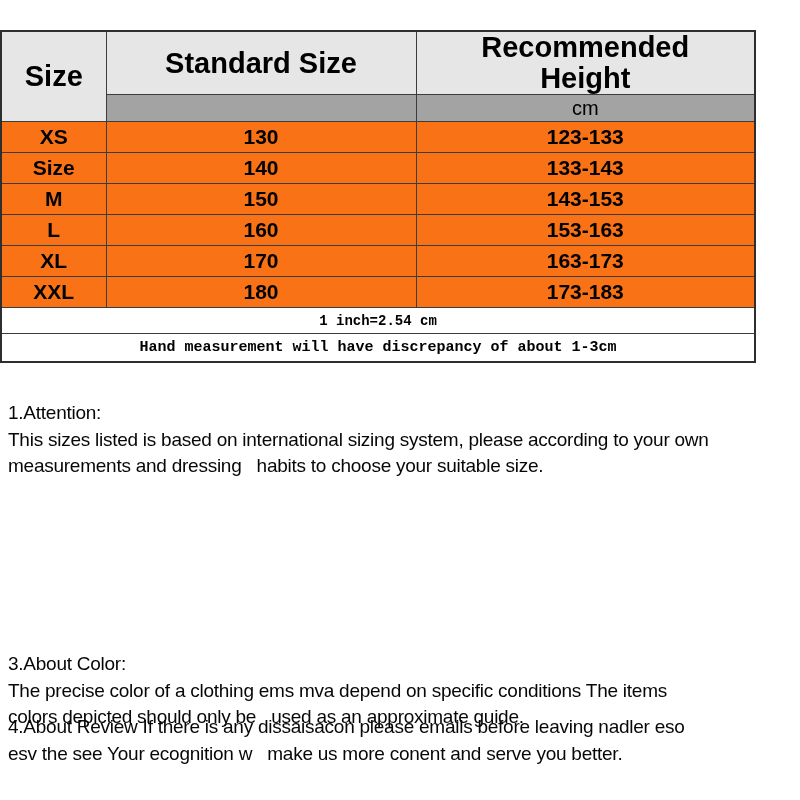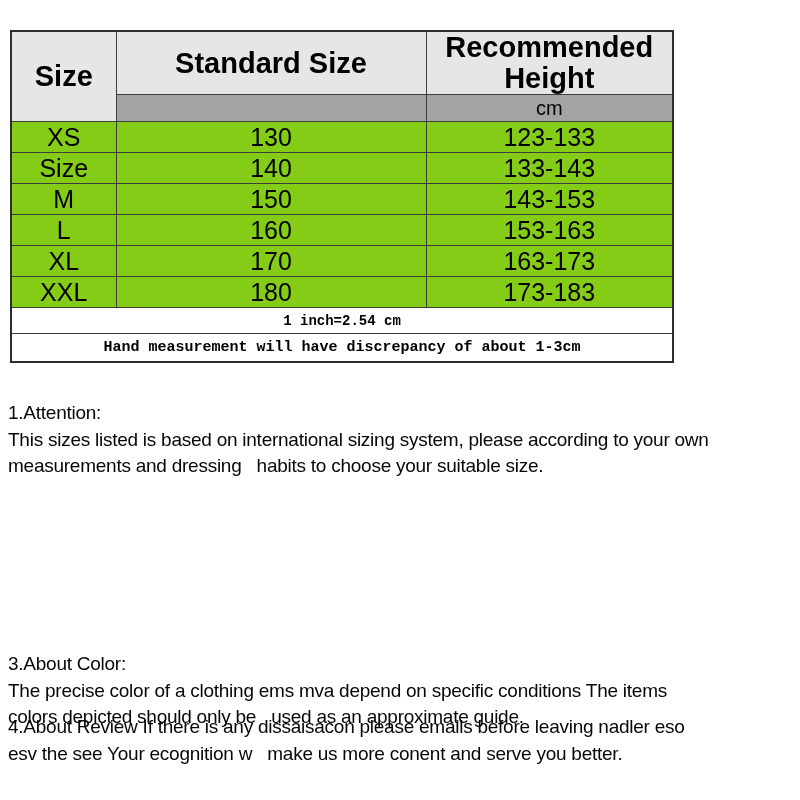--- a/index.html
+++ b/index.html
@@ -10,23 +10,23 @@
     height: 800px;
     background: #ffffff;
     font-family: "Liberation Sans", sans-serif;
     color: #000000;
     overflow: hidden;
   }
 
   
   table.size-chart {
     position: absolute;
-    left: 10px;
+    left: 0;
     top: 30px;
-    width: 664px;
+    width: 756px;
     border-collapse: collapse;
     table-layout: fixed;
   }
   table.size-chart td {
     border: 1.5px solid #3c3c3c;
     text-align: center;
     vertical-align: middle;
     overflow: hidden;
   }
   table.size-chart { border: 2px solid #2e2e2e; }
@@ -47,22 +47,23 @@
     font-size: 20px;
     font-weight: normal;
   }
   td.corner-cell {
     background: #e6e6e6;
     font-weight: bold;
     font-size: 29px;
   }
   tr.data-row td {
     height: 31px;
-    font-size: 25px;
-    background: #84cc16;
+    font-size: 21px;
+    background: #f97316;
+    font-weight: bold;
   }
   tr.foot-row td {
     background: #ffffff;
     font-family: "Liberation Mono", "DejaVu Sans Mono", monospace;
     font-weight: bold;
     white-space: pre;
   }
   tr.foot-row.f1 td { height: 26px; font-size: 14px; }
   tr.foot-row.f2 td { height: 28px; font-size: 15px; }
 

